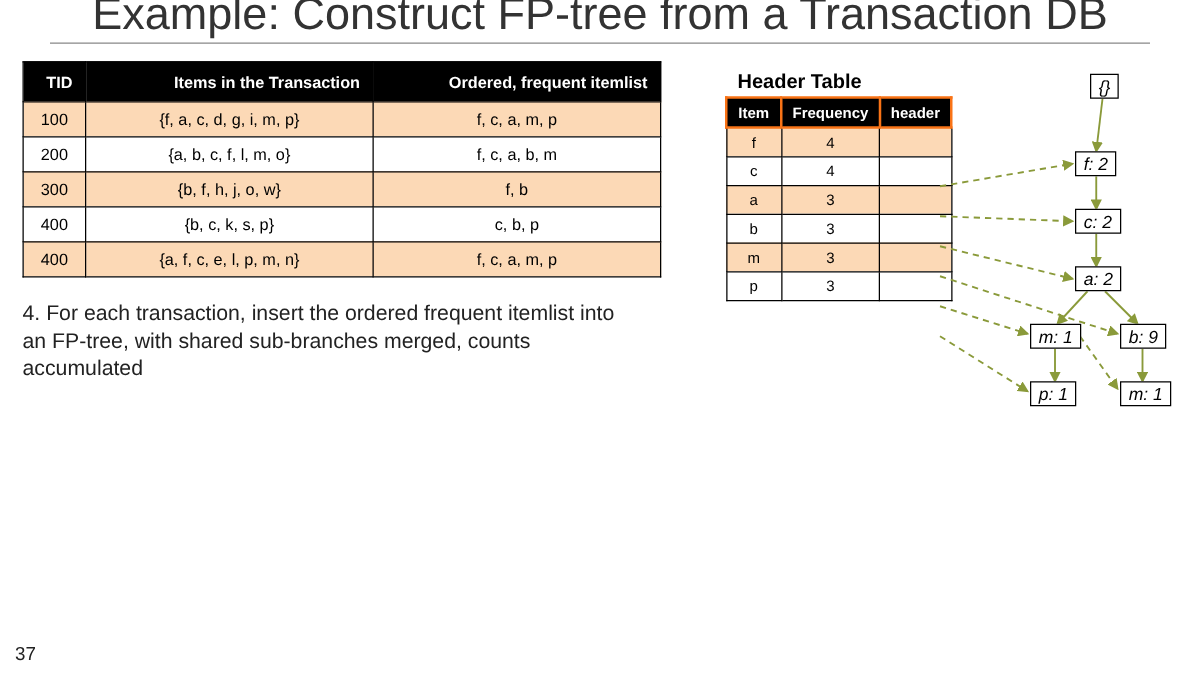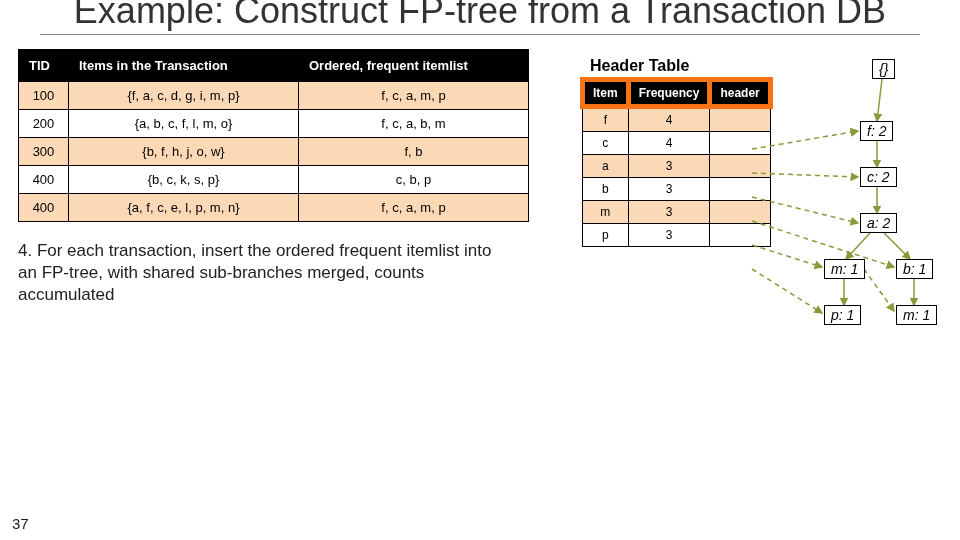--- a/index.html
+++ b/index.html
@@ -31,21 +31,21 @@
   table.tx {
     border-collapse: collapse;
     font-size: 13px;
   }
   table.tx th {
     background: #000;
     color: #fff;
     font-weight: 700;
     padding: 8px 10px;
     border: 1px solid #000;
-    text-align: left;
+    text-align: right;
   }
   table.tx td {
     border: 1px solid #000;
     padding: 6px 2px;
     text-align: center;
   }
   table.tx tr.alt td { background: #fcd9b6; }
   table.tx tr.plain td { background: #fff; }
   .col-tid { width: 50px; }
   .col-items { width: 230px; }
@@ -82,21 +82,21 @@
   }
   table.ht {
     border-collapse: collapse;
     font-size: 12px;
     margin-left: 10px;
   }
   table.ht th {
     background: #000;
     color: #fff;
     padding: 4px 8px;
-    border: 5px solid #f97316;
+    border: 2px solid #f97316;
     font-weight: 700;
   }
   table.ht td {
     border: 1px solid #000;
     padding: 4px 8px;
     text-align: center;
   }
   table.ht tr.alt td { background: #fcd9b6; }
   table.ht tr.plain td { background: #fff; }
   .ht-item { width: 44px; }
@@ -224,21 +224,21 @@
             <td></td>
           </tr>
       </tbody>
     </table>
 
     <div class="node" style="left:302px; top:10px;">{}</div>
     <div class="node" style="left:290px; top:72px;">f: 2</div>
     <div class="node" style="left:290px; top:118px;">c: 2</div>
     <div class="node" style="left:290px; top:164px;">a: 2</div>
     <div class="node" style="left:254px; top:210px;">m: 1</div>
-    <div class="node" style="left:326px; top:210px;">b: 1</div>
+    <div class="node" style="left:326px; top:210px;">b: 9</div>
     <div class="node" style="left:254px; top:256px;">p: 1</div>
     <div class="node" style="left:326px; top:256px;">m: 1</div>
 
     <svg class="tree">
       <defs>
         <marker id="ah" markerWidth="6" markerHeight="6" refX="5" refY="3" orient="auto">
           <path d="M0,0 L6,3 L0,6 Z" class="arrowhead"></path>
         </marker>
       </defs>
 

